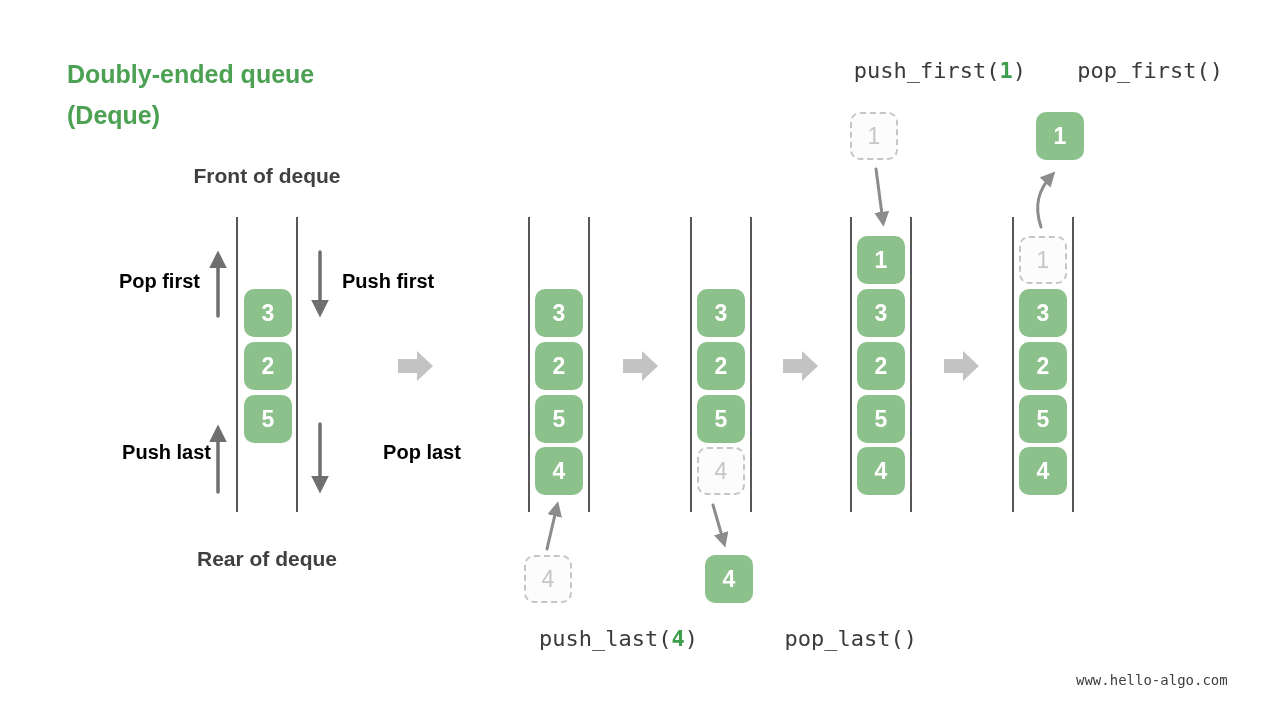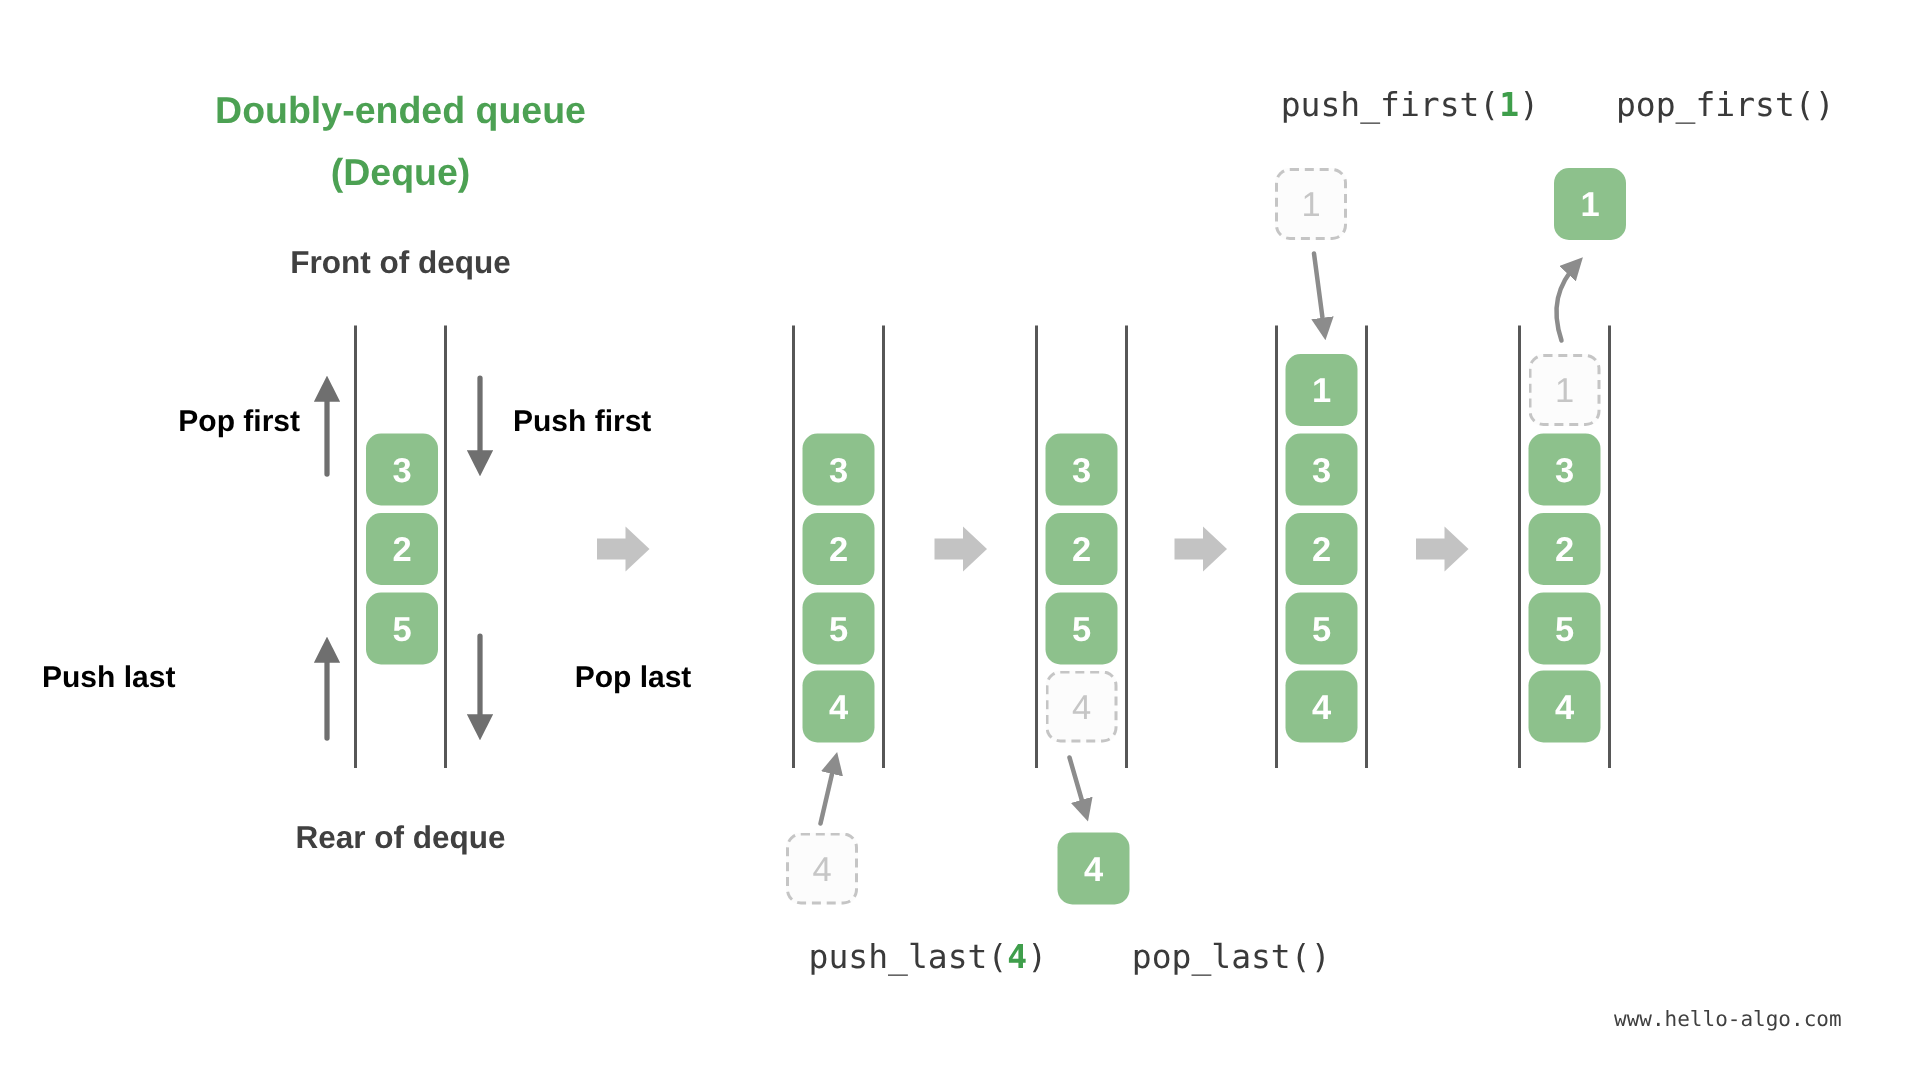--- a/index.html
+++ b/index.html
@@ -1,21 +1,21 @@
 <!DOCTYPE html>
 <html><head>
 <meta charset="utf-8">
 <style>
   html,body { margin:0; padding:0; background:#ffffff; }
   #canvas {
     position:relative; width:1280px; height:720px; background:#ffffff;
     font-family:"Liberation Sans", sans-serif; overflow:hidden;
   }
   .title-line {
-    position:absolute; left:67px; width:400px; text-align:center;
+    position:absolute; left:67px; width:400px; text-align:left;
     font-size:25px; font-weight:bold; color:#4ca153;
   }
   .end-label {
     position:absolute; left:117px; width:300px; text-align:center;
     font-size:21px; font-weight:bold; color:#404040;
   }
   .side-label {
     position:absolute; font-size:20px; font-weight:bold; color:#000000; width:160px;
   }
   .channel {
@@ -50,21 +50,21 @@
 <div id="canvas">
 
   <div class="title-line" style="top:60px">Doubly-ended queue</div>
   <div class="title-line" style="top:101px">(Deque)</div>
 
   <div class="end-label" style="top:164px">Front of deque</div>
   <div class="end-label" style="top:547px">Rear of deque</div>
 
   <div class="side-label" style="left:40px;top:270px;text-align:right">Pop first</div>
   <div class="side-label" style="left:342px;top:270px;text-align:left">Push first</div>
-  <div class="side-label" style="left:28px;top:441px;">Push last</div>
+  <div class="side-label" style="left:51px;top:441px;text-align:right">Push last</div>
   <div class="side-label" style="left:342px;top:441px;text-align:center">Pop last</div>
 
   <div class="channel" style="left:236px"></div>
   <div class="cell" style="left:244px;top:289px">3</div>
   <div class="cell" style="left:244px;top:342px">2</div>
   <div class="cell" style="left:244px;top:395px">5</div>
 
   <div class="channel" style="left:528px"></div>
   <div class="cell" style="left:535px;top:289px">3</div>
   <div class="cell" style="left:535px;top:342px">2</div>
@@ -72,21 +72,21 @@
   <div class="cell" style="left:535px;top:447px">4</div>
   <div class="cell ghost" style="left:524px;top:555px">4</div>
   <div class="code-label" style="left:478px;top:626px"><span>push_last(</span><span class="arg">4</span><span>)</span></div>
 
   <div class="channel" style="left:690px"></div>
   <div class="cell" style="left:697px;top:289px">3</div>
   <div class="cell" style="left:697px;top:342px">2</div>
   <div class="cell" style="left:697px;top:395px">5</div>
   <div class="cell ghost" style="left:697px;top:447px">4</div>
   <div class="cell" style="left:705px;top:555px">4</div>
-  <div class="code-label" style="left:667px;top:626px"><span>pop_last(</span><span class="arg"></span><span>)</span></div>
+  <div class="code-label" style="left:697px;top:626px"><span>pop_last(</span><span class="arg"></span><span>)</span></div>
 
   <div class="channel" style="left:850px"></div>
   <div class="cell ghost" style="left:850px;top:112px">1</div>
   <div class="cell" style="left:857px;top:236px">1</div>
   <div class="cell" style="left:857px;top:289px">3</div>
   <div class="cell" style="left:857px;top:342px">2</div>
   <div class="cell" style="left:857px;top:395px">5</div>
   <div class="cell" style="left:857px;top:447px">4</div>
   <div class="code-label" style="left:806px;top:58px"><span>push_first(</span><span class="arg">1</span><span>)</span></div>
 

